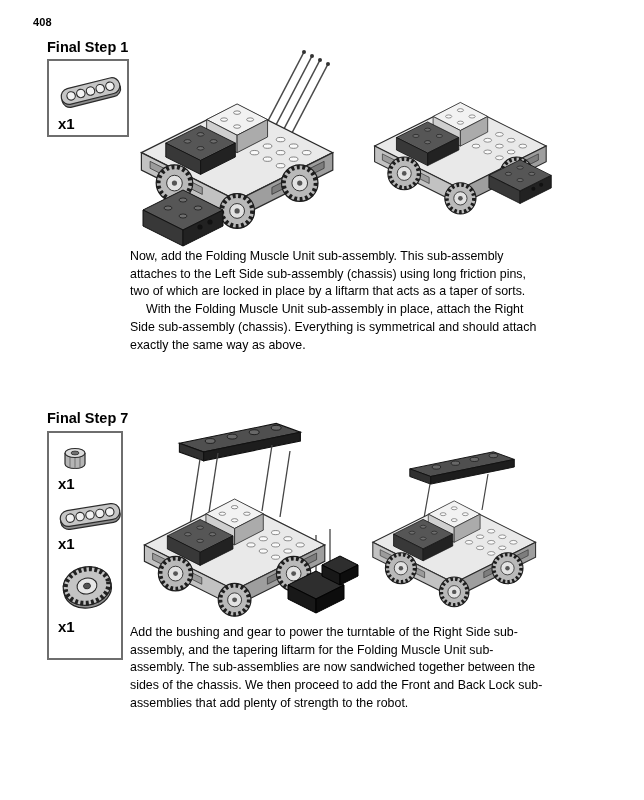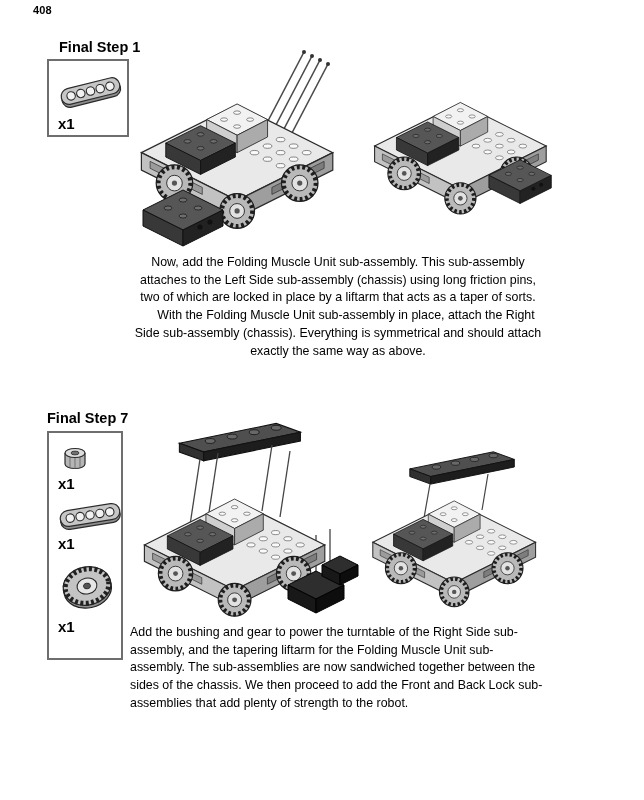--- a/index.html
+++ b/index.html
@@ -2,47 +2,47 @@
 <html><head>
 <meta charset="utf-8">
 <style>
   html,body{margin:0;padding:0;background:#888;}
   .page{
     position:relative;width:644px;height:800px;background:#ffffff;
     font-family:"Liberation Sans",sans-serif;color:#000;overflow:hidden;
     margin:0 auto;
   }
   .page-header{
-    position:absolute;top:4px;left:33px;display:flex;gap:19px;
+    position:absolute;top:16px;left:33px;display:flex;gap:19px;
     font-size:11px;font-weight:bold;letter-spacing:.1px;
   }
   .step-heading{
     position:absolute;margin:0;font-size:14.5px;font-weight:bold;
   }
-  #step1-heading{top:39px;left:59px;}
+  #step1-heading{top:39px;left:47px;}
   #step2-heading{top:410px;left:47px;}
   .parts-box{
     position:absolute;border:2px solid #6e6e6e;background:#fff;
     display:flex;flex-direction:column;align-items:flex-start;
     padding:12px 6px 5px 9px;box-sizing:border-box;
   }
   #parts-box-1{left:47px;top:59px;width:82px;height:78px;}
   #parts-box-2{left:47px;top:431px;width:76px;height:229px;}
   .part{display:flex;flex-direction:column;align-items:flex-start;}
   .part-icon{display:block;}
   .count{font-weight:bold;font-size:15px;line-height:1.1;margin-top:3px;margin-bottom:4px;}
   .figure{position:absolute;}
   #fig-1-left{left:116px;top:48px;}
   #fig-1-right{left:353px;top:60px;}
   #fig-2-left{left:120px;top:415px;}
   #fig-2-right{left:348px;top:448px;}
   .step-text{
     position:absolute;left:130px;width:416px;font-size:12.4px;line-height:1.43;
   }
-  #step1-text{top:254px;text-align:center;}
+  #step1-text{top:248px;}
   #step2-text{top:624px;}
   .step-text p{margin:0;}
   .step-text p.indent{text-indent:16px;}
   svg{display:block;}
 </style>
 </head>
 <body>
 
 <div class="page">
 

